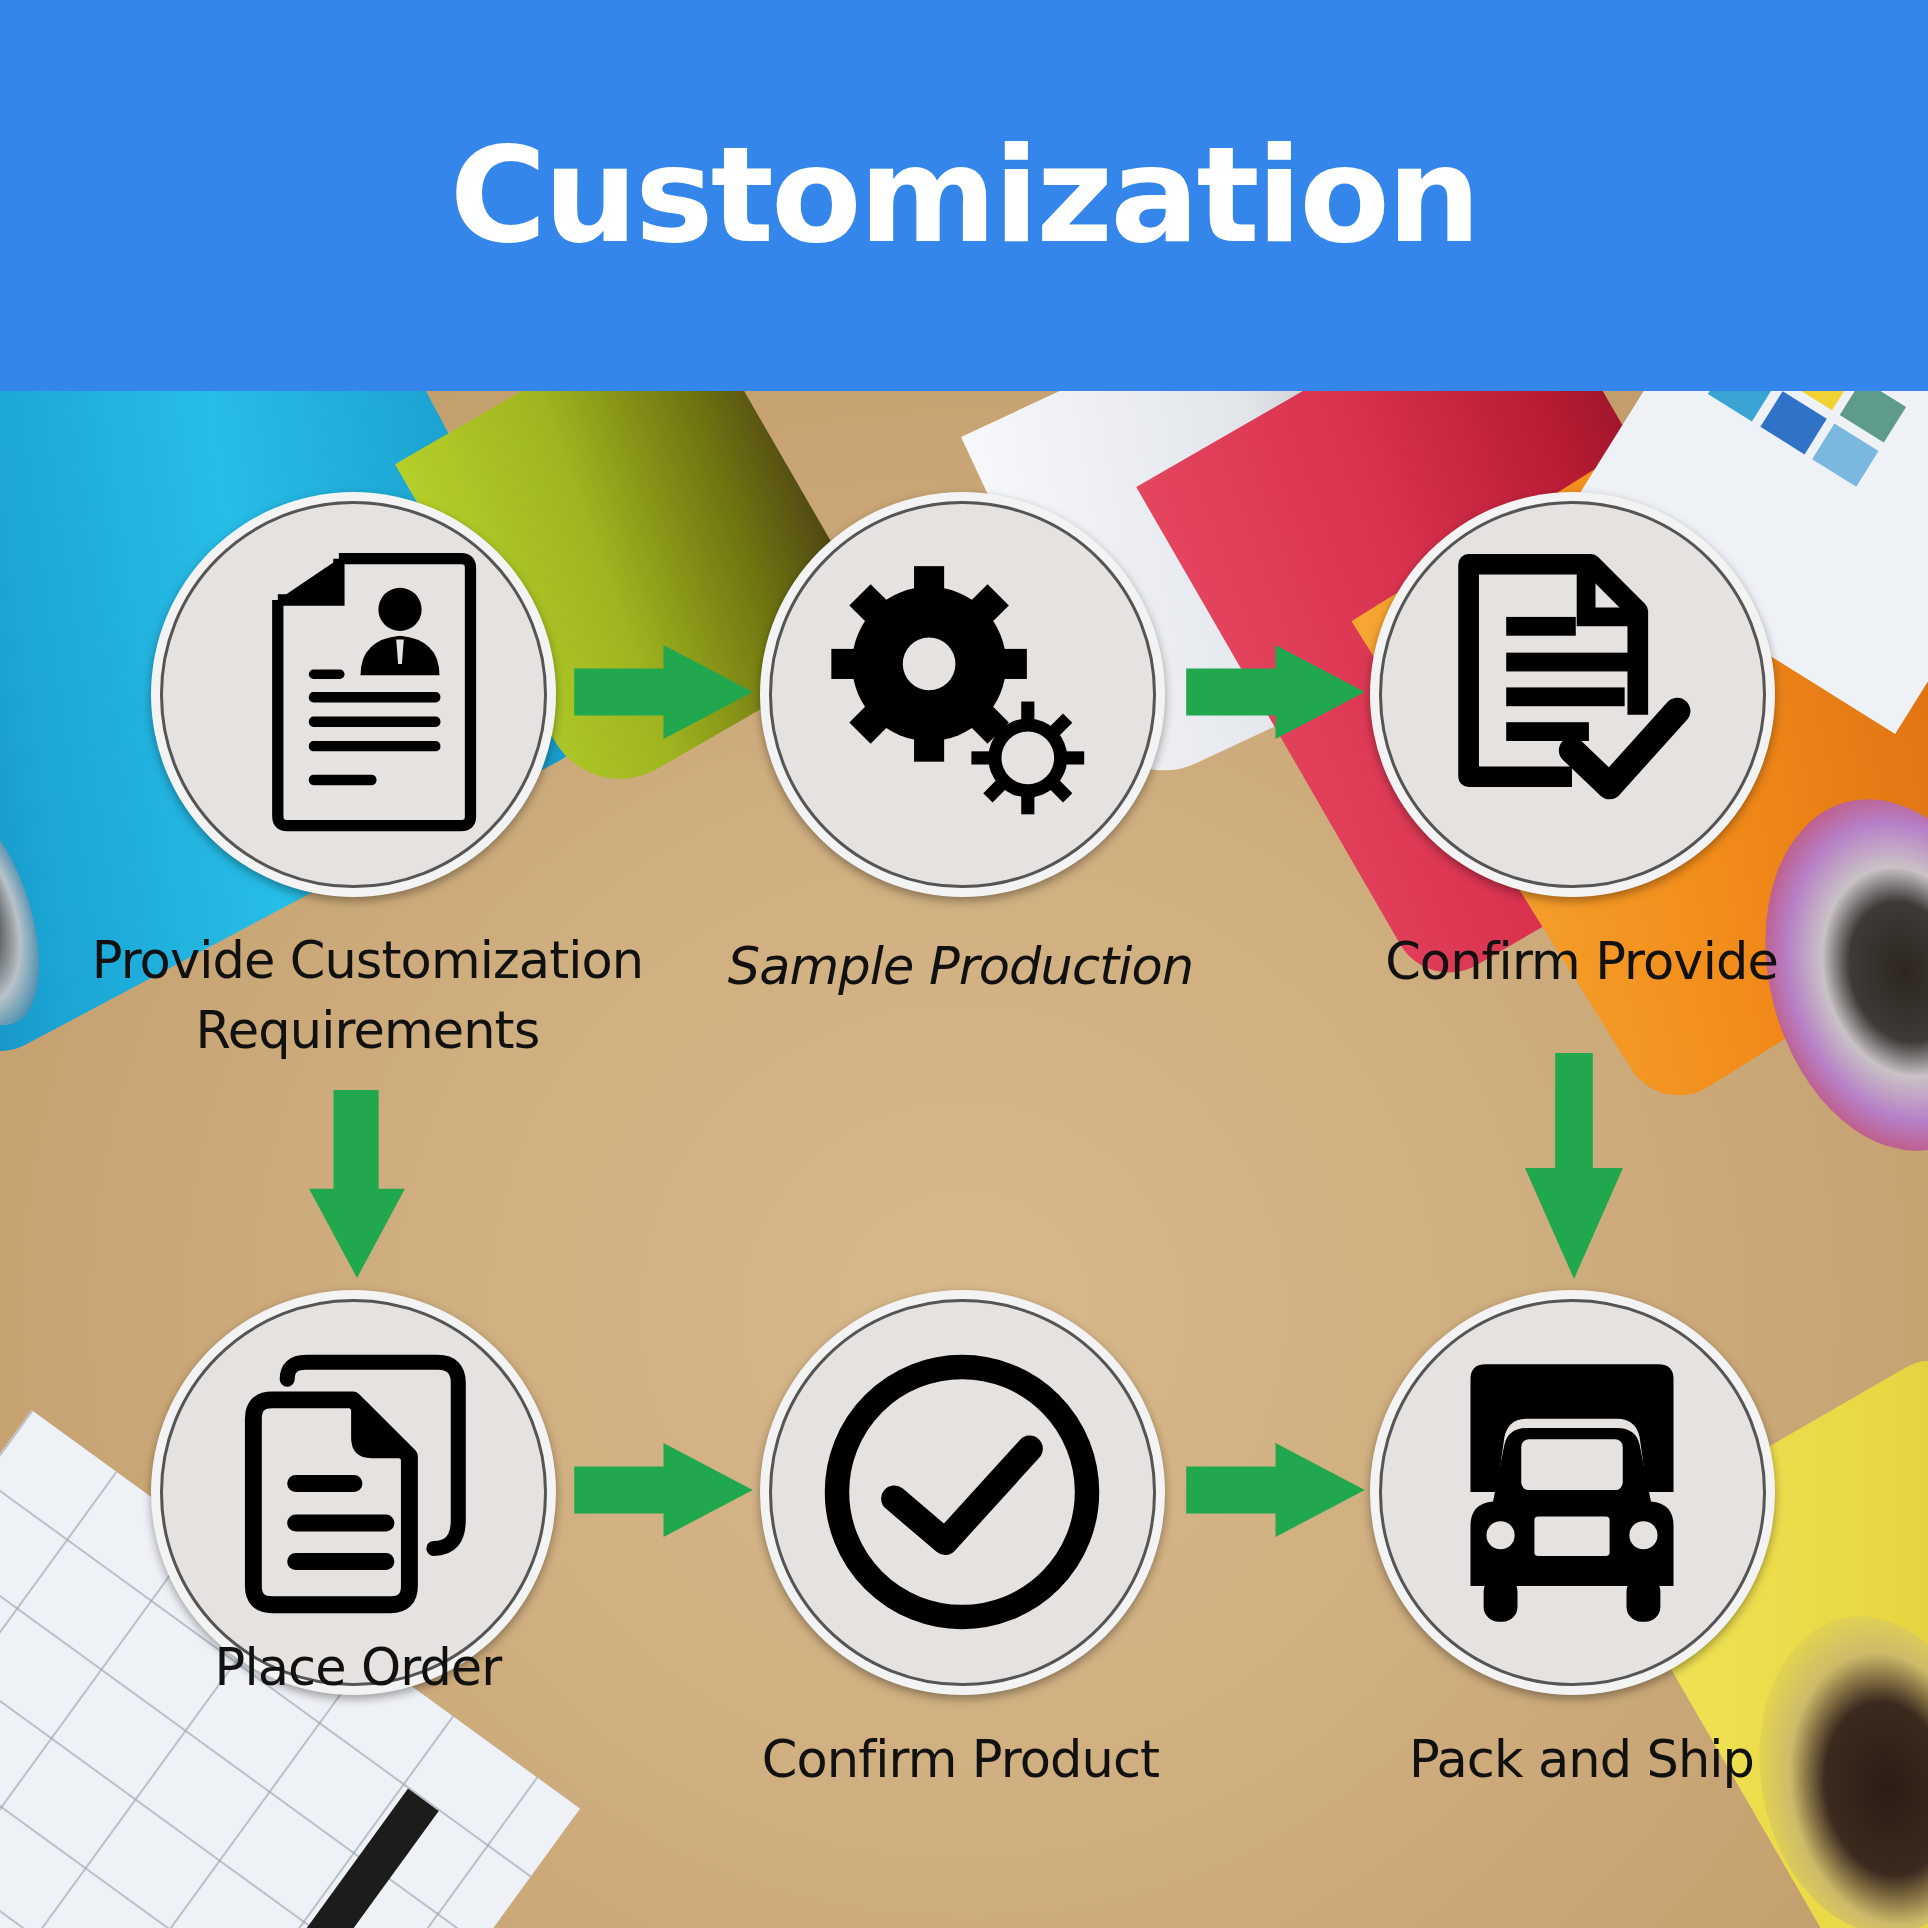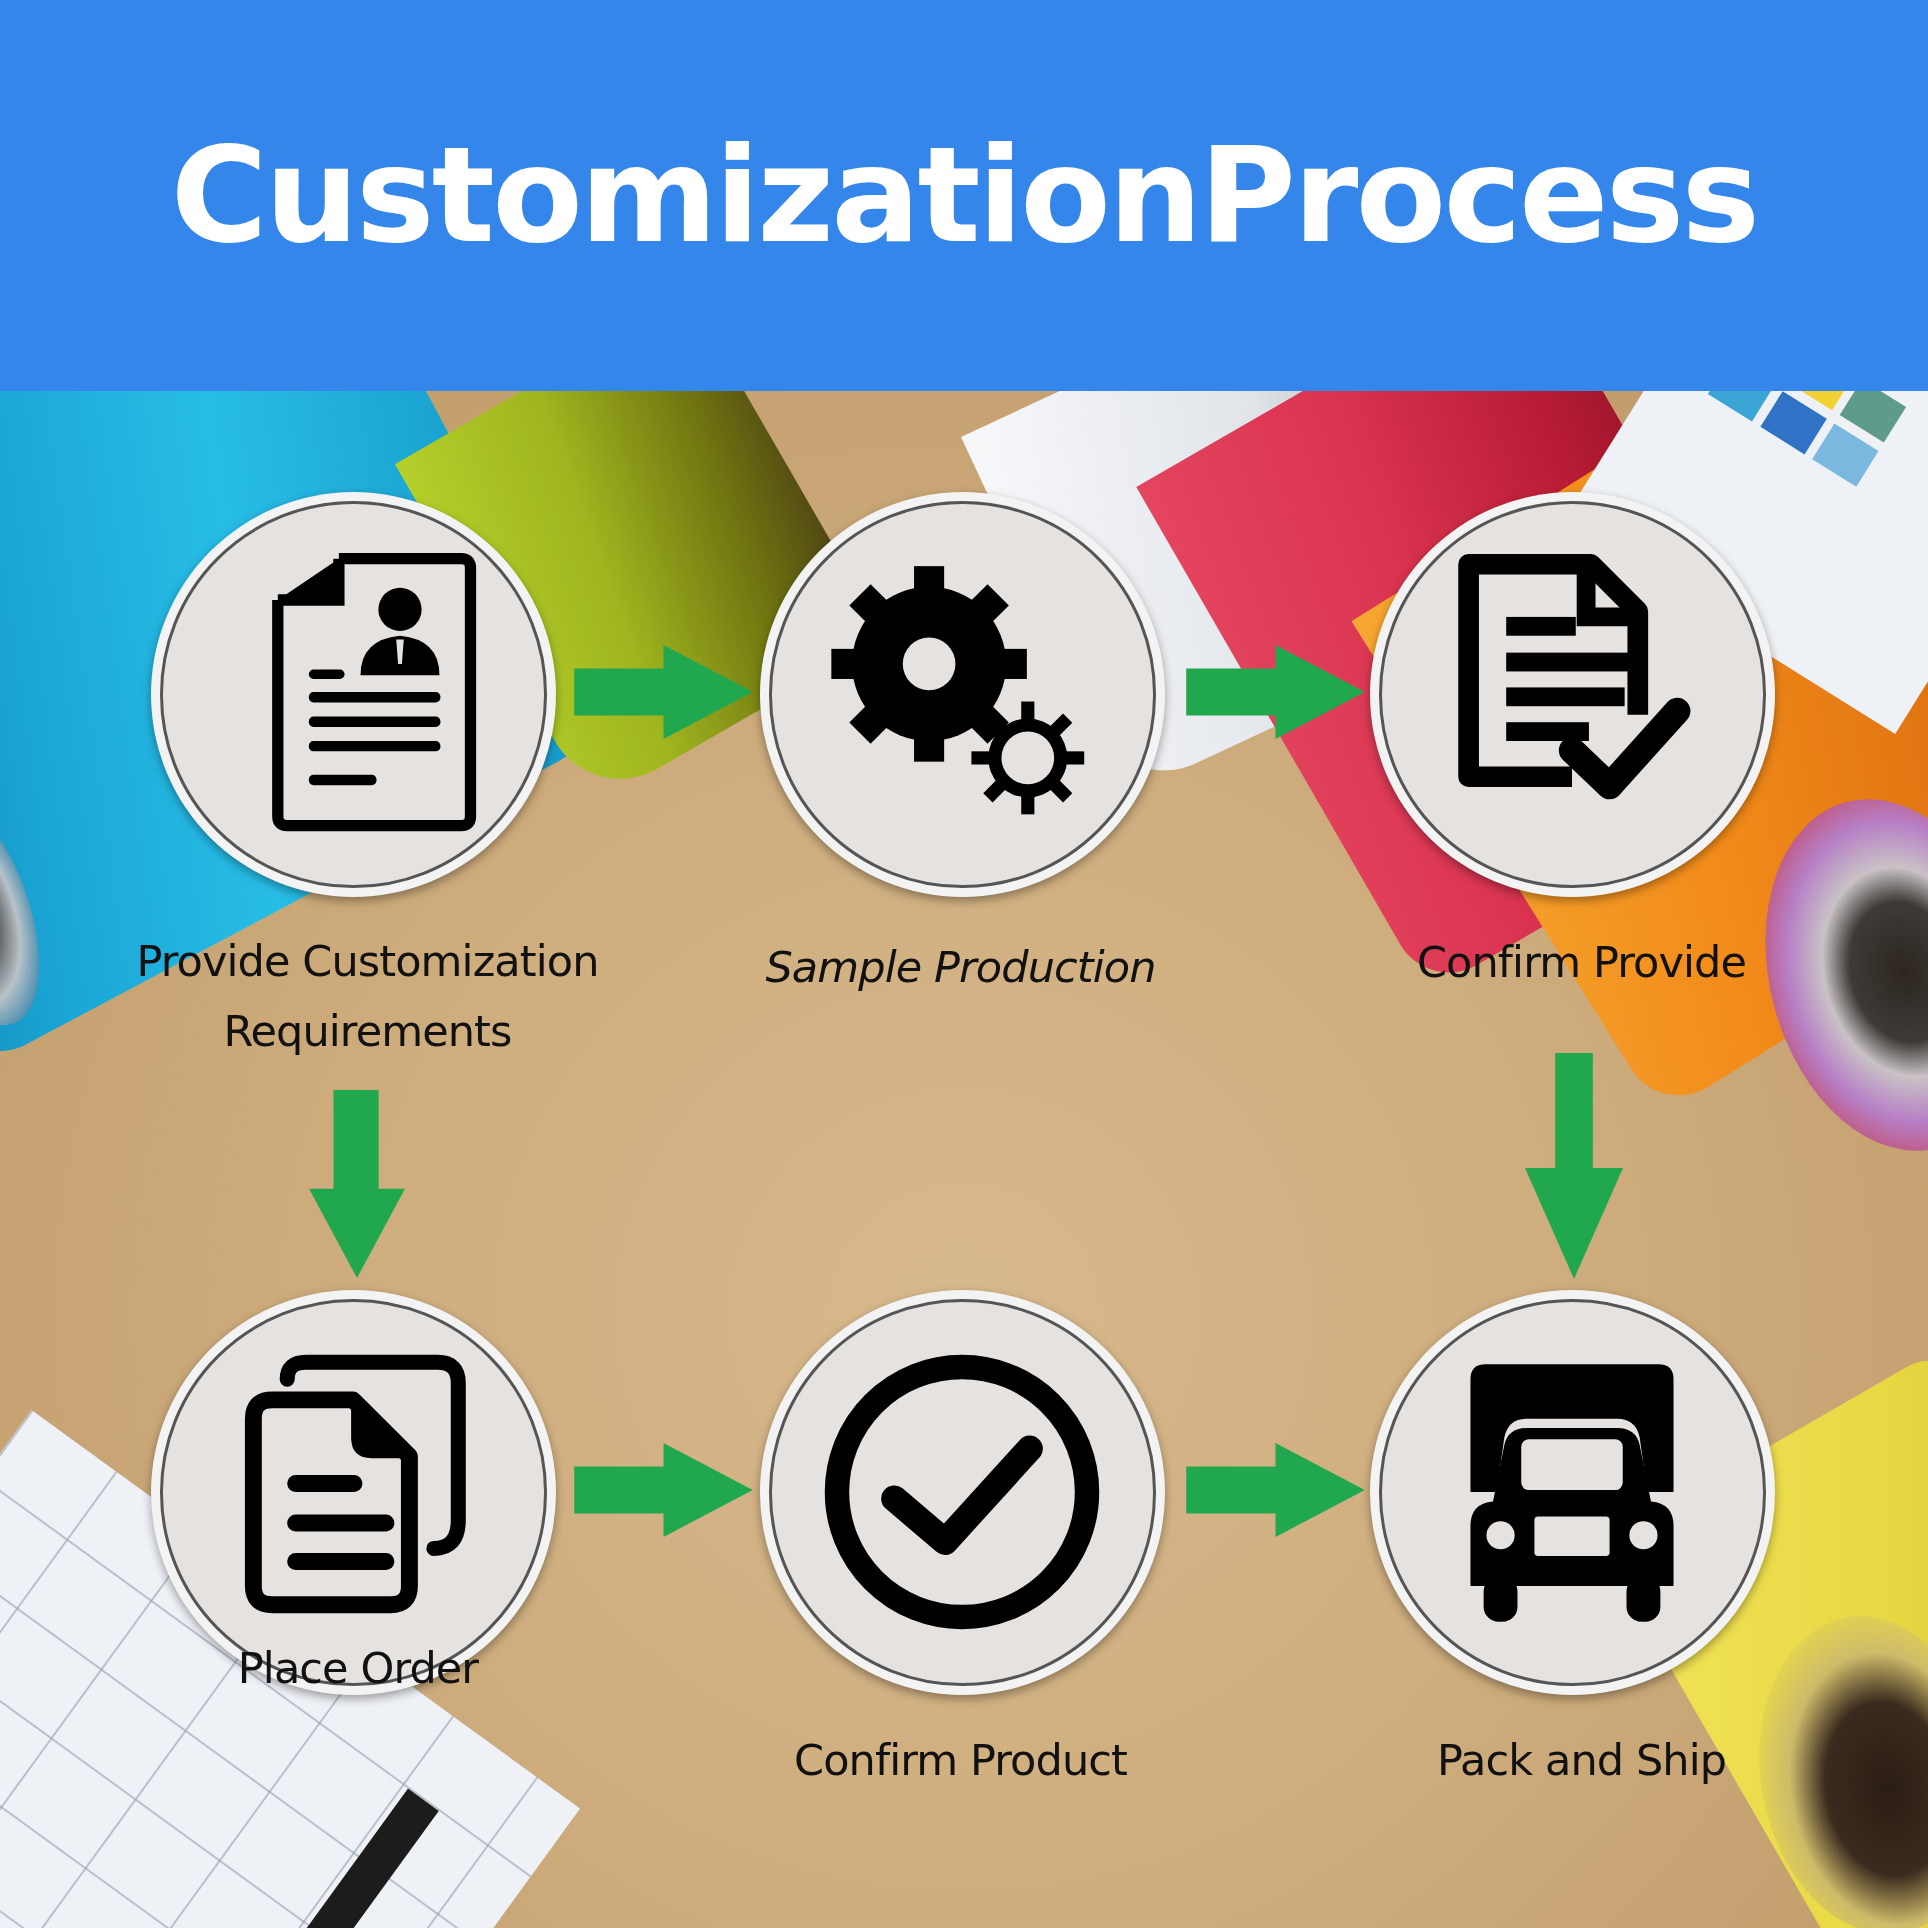--- a/index.html
+++ b/index.html
@@ -37,32 +37,31 @@
     box-shadow: 0 3.8px 9.4px rgba(0,0,0,0.35);
     z-index: 10;
   }
   .step-circle::before {
     content: ""; position: absolute; left: 9.4px; top: 9.4px; right: 9.4px; bottom: 9.4px;
     border-radius: 50%; border: 3.8px solid #555;
     background: #e6e2e0;
   }
   .step-icon { position: absolute; left: 61px; top: 61px; width: 282px; height: 282px; z-index: 2; }
   .step-label {
-    position: absolute; color: #111; font-size: 43px; line-height: 70px;
+    position: absolute; color: #111; font-size: 51px; line-height: 70px;
     text-align: center; z-index: 10; white-space: nowrap;
     font-family: "DejaVu Sans", sans-serif; letter-spacing: -0.9px;
   }
   .arrow { position: absolute; z-index: 9; }
 </style>
 </head>
 <body>
 
 <div class="header">
   <div class="title-line">Customization</div>
-  <div class="title-line">Process</div>
 </div>
 
 <div class="scene">
   <div class="kraft"></div>
 
   <div class="sheet" style="left:-113px; top:-38px; width:311px; height:245px; transform:rotate(-28deg); background:#edf0f3;">
 
     <div class="swatch" style="left:122px;top:38px;width:47px;height:36px;background:#f08b6e;"></div>
     <div class="swatch" style="left:179px;top:38px;width:47px;height:36px;background:#c9c9c9;"></div>
     <div class="swatch" style="left:66px;top:89px;width:160px;height:7.5px;background:#888;"></div>

